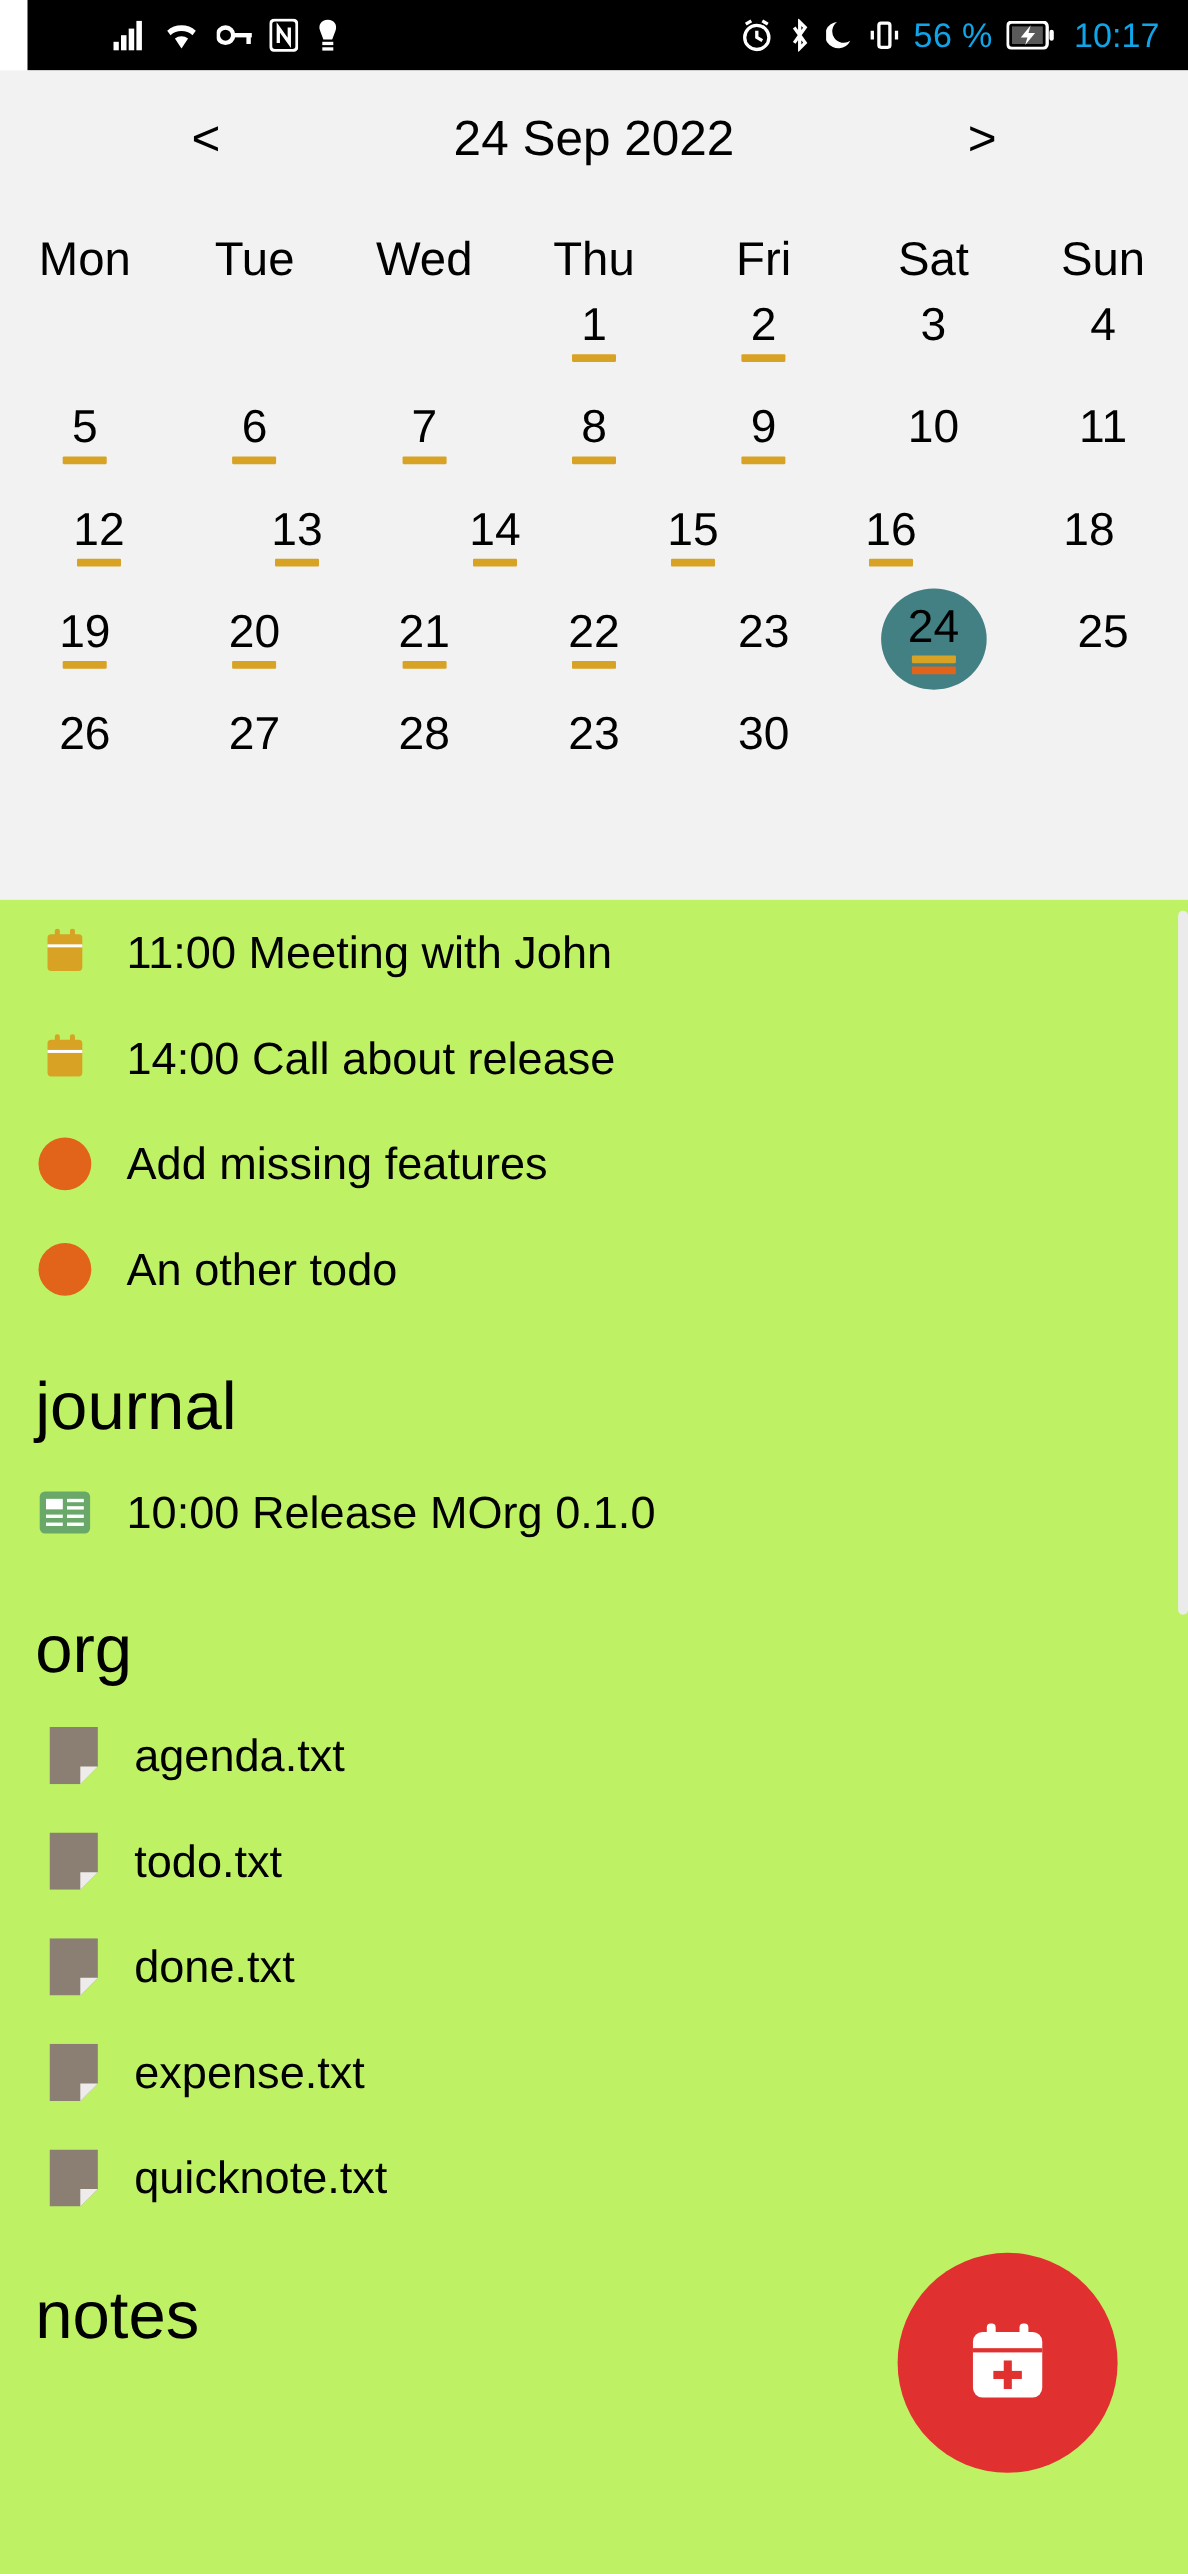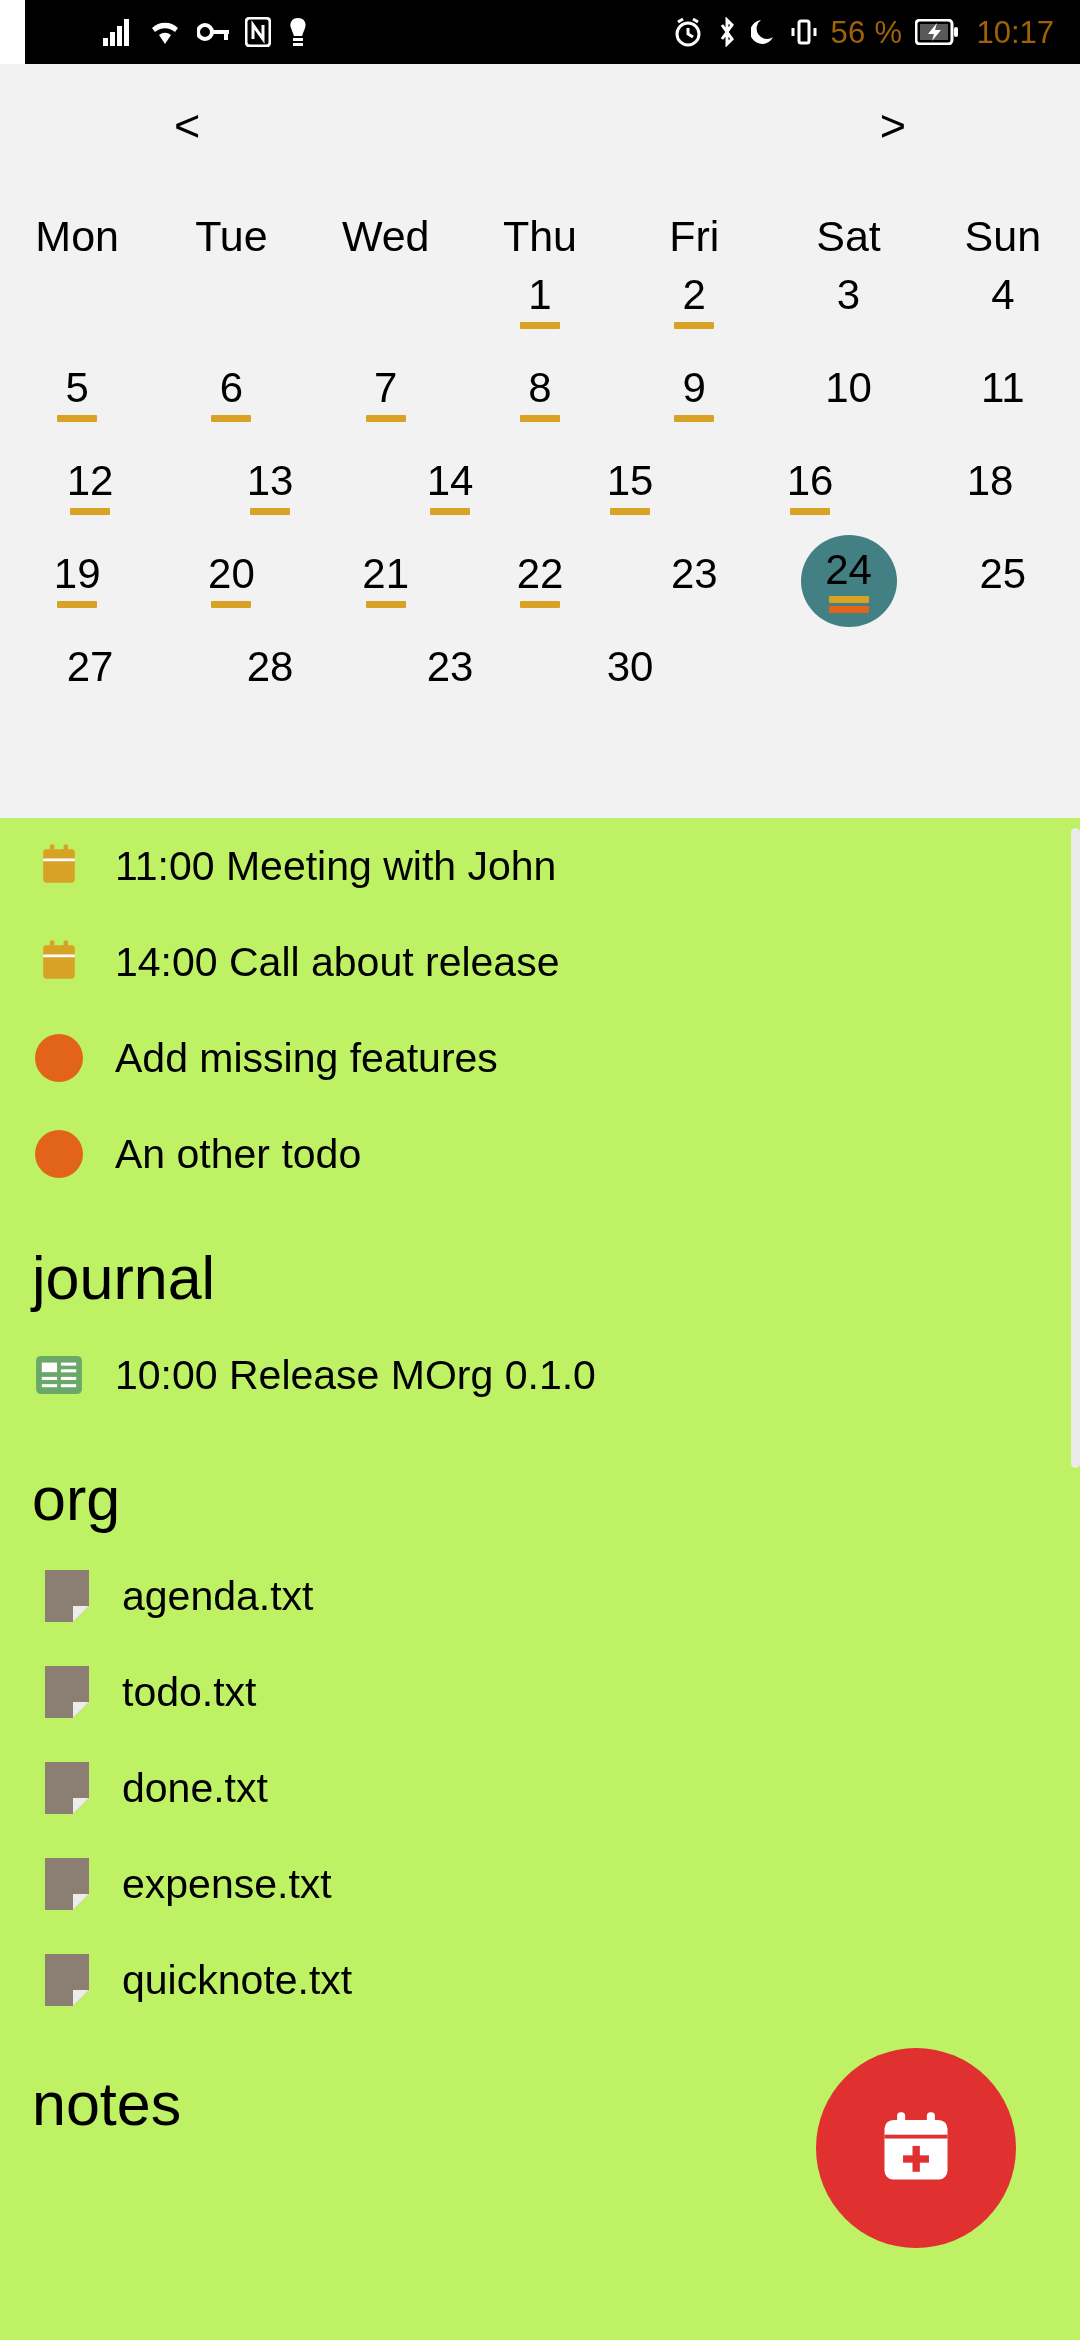--- a/index.html
+++ b/index.html
@@ -6,21 +6,21 @@
   html,body{ width:1080px; height:2340px; }
   body{
     font-family:"Liberation Sans", sans-serif;
     background:#ffffff;
     color:#000000;
     overflow:hidden;
   }
 
   
   .statusbar{
-    height:64px; background:#000000; color:#a16207;
+    height:64px; background:#000000; color:#0ea5e9;
     display:flex; align-items:center; justify-content:space-between;
     padding:0 26px;
     margin-left:25px;
   }
   .sb-left,.sb-right{ display:flex; align-items:center; }
   .sb-left{ gap:16px; margin-left:52px;}
   .sb-right{ gap:13px; }
   .sb-ico{ display:inline-flex; align-items:center; justify-content:center; }
   .sb-ico svg{ display:block; }
   .sb-text{ font-size:31px; letter-spacing:.3px; line-height:1; }
@@ -184,20 +184,21 @@
           <rect x="39" y="8" width="4" height="10" rx="2" fill="#fff"></rect>
         </svg>
     </span>
     <span class="sb-clock">10:17</span>
   </div>
 </div>
 
 <div class="calendar">
   <div class="cal-header">
     <button class="cal-nav">&lt;</button>
+    <div class="cal-title">24 Sep 2022</div>
     <button class="cal-nav">&gt;</button>
   </div>
 
   <div class="cal-grid">
     <div class="cal-row weekday-row" id="weekday-row">
         <div class="cal-cell">
           <span class="weekday">Mon</span>
         </div>
         <div class="cal-cell">
           <span class="weekday">Tue</span>
@@ -403,20 +404,26 @@
             </div>
           </div>
           <div class="cal-cell">
             <div class="daynum-wrap">
               <div class="daynum">25</div>
               <div class="marks"></div>
             </div>
           </div>
         </div>
         <div class="cal-row week-row">
+          <div class="cal-cell">
+            <div class="daynum-wrap">
+              <div class="daynum">26</div>
+              <div class="marks"></div>
+            </div>
+          </div>
           <div class="cal-cell">
             <div class="daynum-wrap">
               <div class="daynum">27</div>
               <div class="marks"></div>
             </div>
           </div>
           <div class="cal-cell">
             <div class="daynum-wrap">
               <div class="daynum">28</div>
               <div class="marks"></div>

